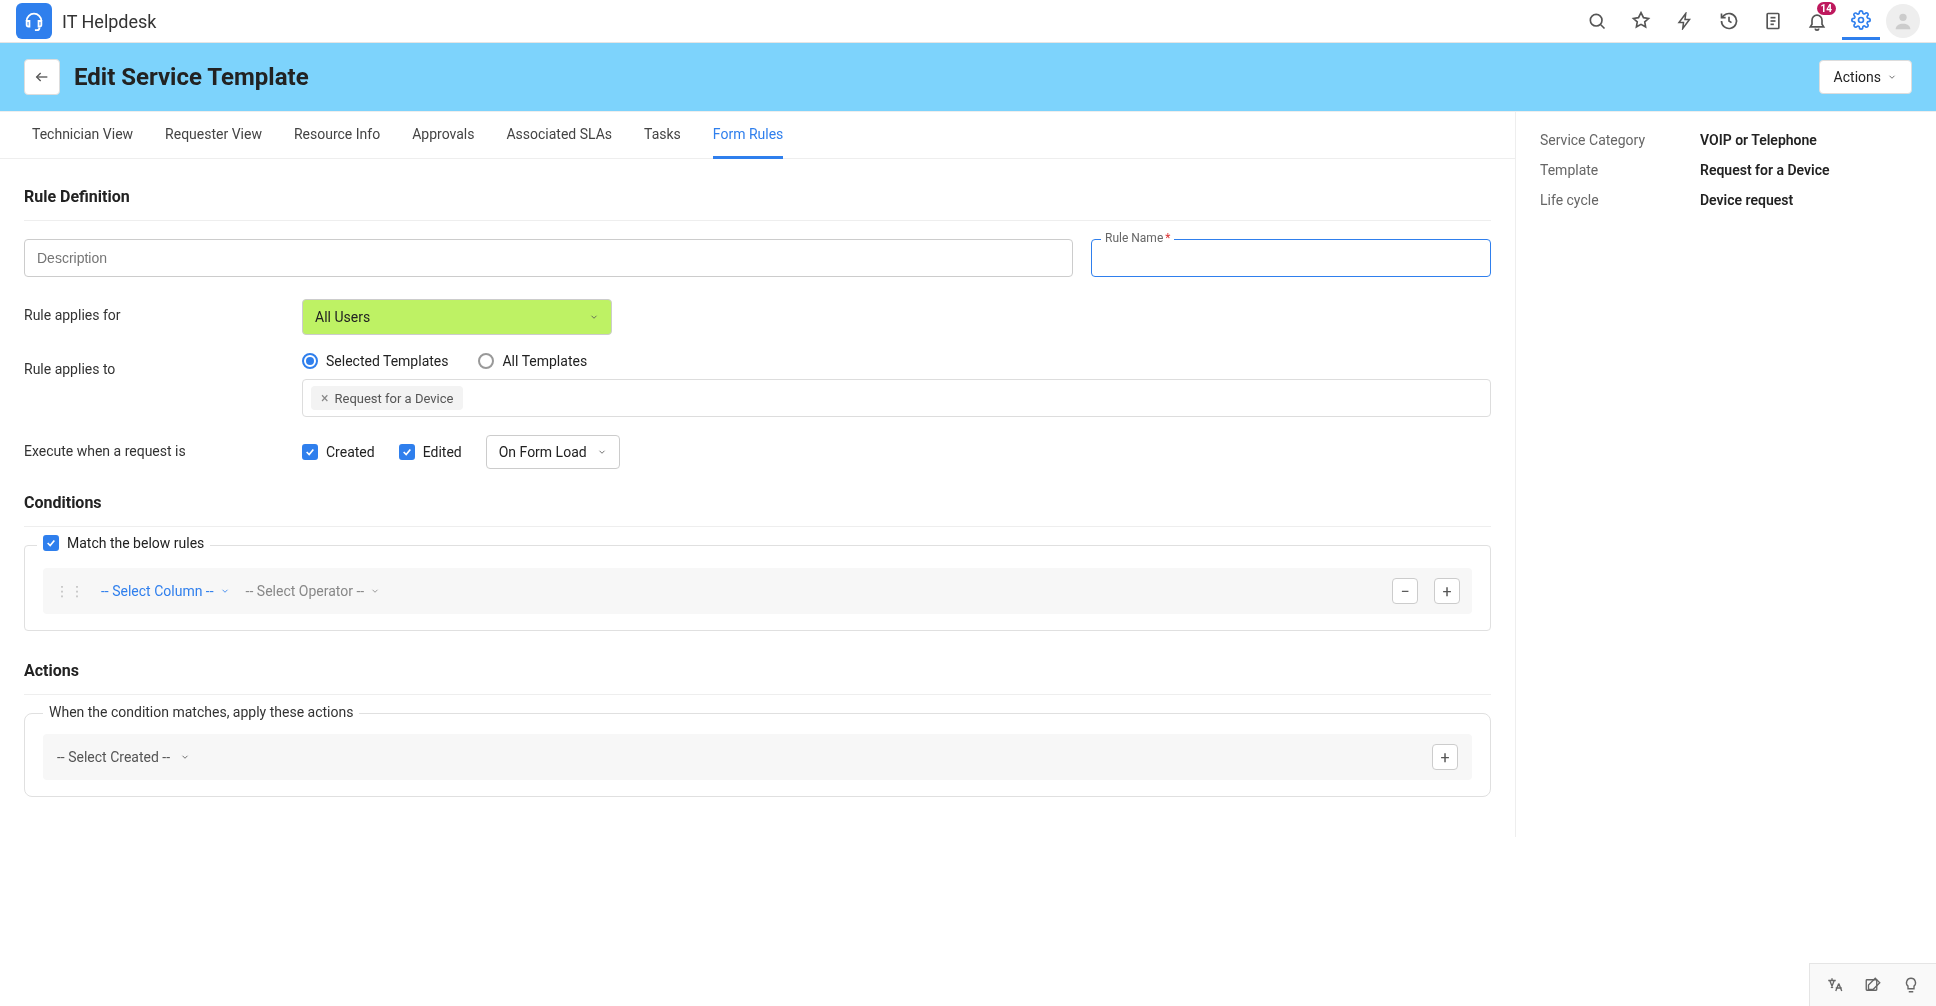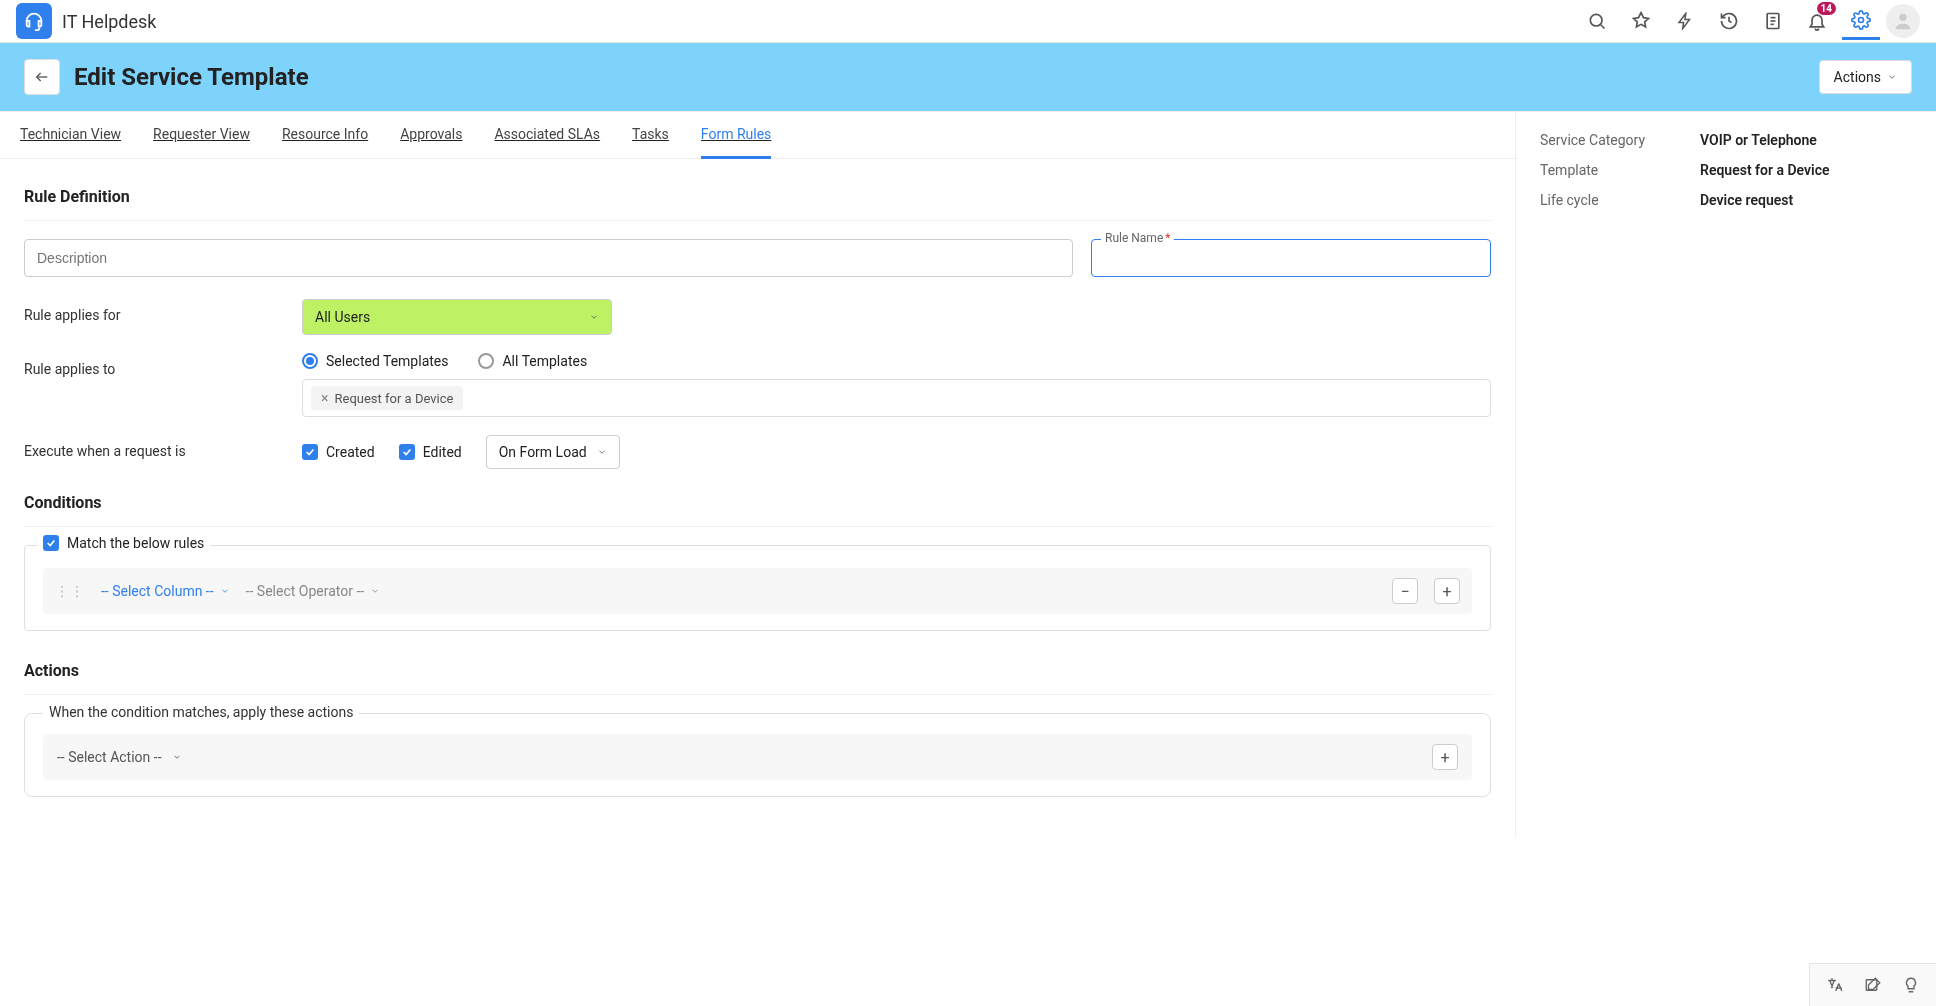--- a/index.html
+++ b/index.html
@@ -22,21 +22,21 @@
 .back-btn { width: 36px; height: 36px; border: 1px solid #ddd; background: #fff; border-radius: 4px; display: flex; align-items: center; justify-content: center; cursor: pointer; }
 .page-title { font-size: 24px; font-weight: 700; }
 .actions-btn { background: #fff; border: 1px solid #ddd; border-radius: 4px; padding: 8px 14px; cursor: pointer; display: flex; align-items: center; gap: 6px; font-size: 14px; }
 
 
 .layout { display: flex; }
 .main { flex: 1; border-right: 1px solid #eee; }
 .side { width: 420px; padding: 20px 24px; }
 
 
-.tabs { display: flex; gap: 32px; padding: 0 20px; border-bottom: 1px solid #eee; text-decoration: underline; }
+.tabs { display: flex; gap: 32px; padding: 0 32px; border-bottom: 1px solid #eee; }
 .tab { padding: 14px 0; cursor: pointer; color: #444; }
 .tab.active { color: #2f7fed; border-bottom: 3px solid #2f7fed; margin-bottom: -1px; }
 
 
 .form-body { padding: 20px 24px 40px 24px; }
 .section-title { font-size: 16px; font-weight: 700; margin-bottom: 14px; margin-top: 8px; }
 .section-divider { border-bottom: 1px solid #eee; margin-bottom: 18px; }
 
 .row { display: flex; align-items: flex-start; margin-bottom: 18px; gap: 18px; }
 .row-label { width: 260px; padding-top: 8px; color: #333; }
@@ -316,21 +316,21 @@
       </div>
 
       <div class="section-title" style="margin-top:30px">Actions</div>
       <div class="section-divider"></div>
 
       <div class="actions-box">
         <div class="actions-header">When the condition matches, apply these actions</div>
         <div class="actions-inner">
           <div class="action-row">
             <div class="action-select">
-              <span>-- Select Action --</span>
+              <span>-- Select Created --</span>
               <svg class="chev" viewBox="0 0 24 24" fill="none" stroke="#555" stroke-width="2">
                   <polyline points="6 9 12 15 18 9"></polyline>
                 </svg>
             </div>
             <div class="cond-btn">+</div>
           </div>
         </div>
       </div>
 
     </div>

